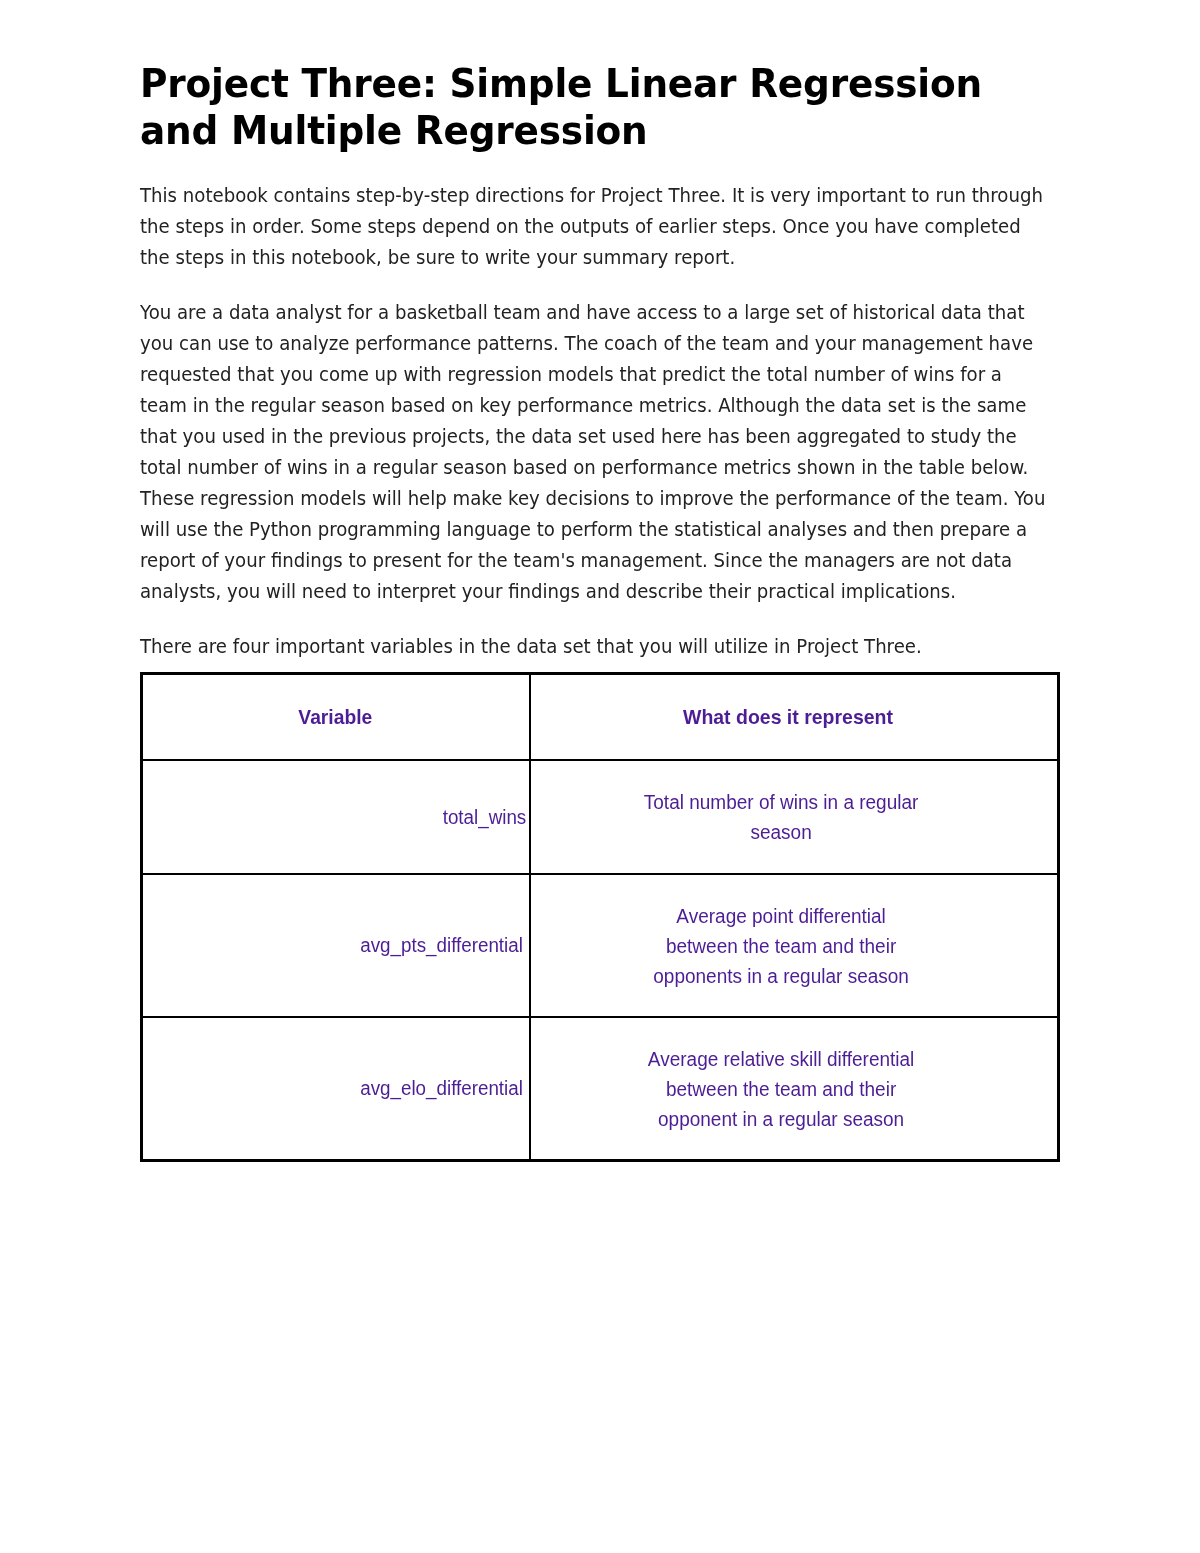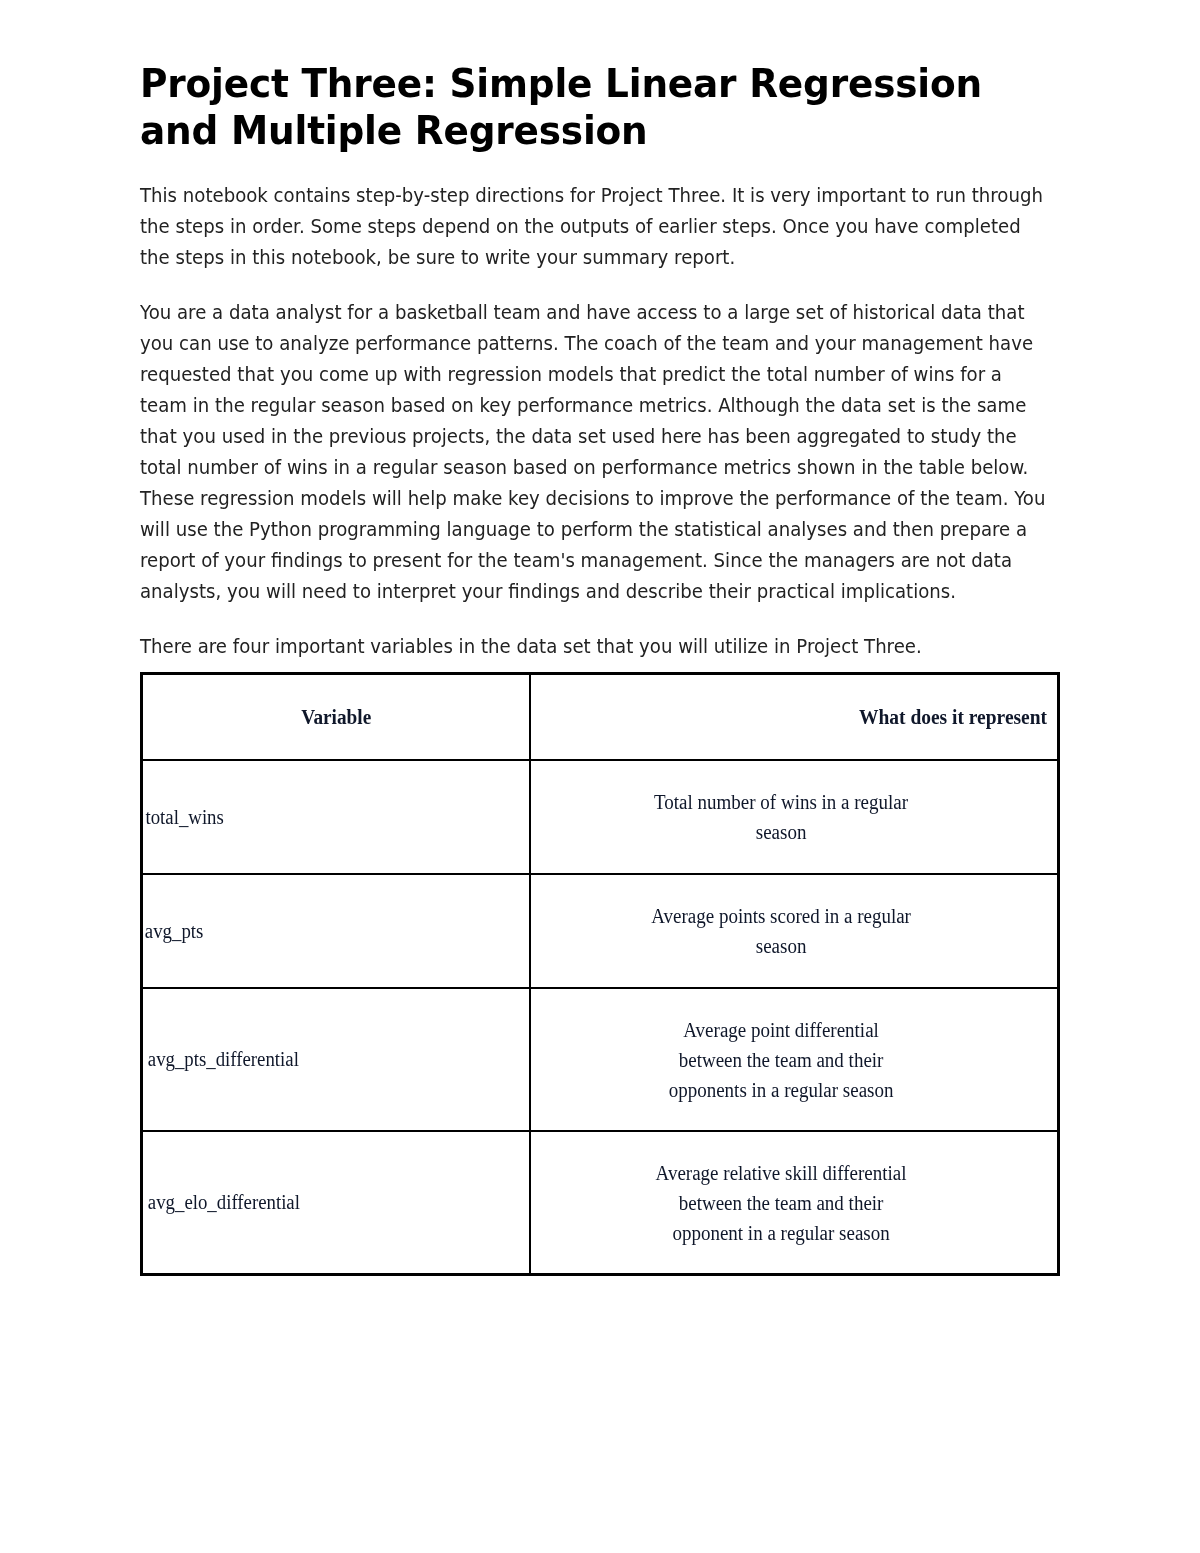--- a/index.html
+++ b/index.html
@@ -56,38 +56,38 @@
     table-layout: fixed;
     background: #ffffff;
     margin-top: 4px;
   }
   .var-table col.c1 { width: 388px; }
   .var-table col.c2 { width: 529px; }
   .var-table th,
   .var-table td {
     border: 2px solid #000000;
     vertical-align: middle;
-    font-family: Liberation Serif, serif;
-    color: #0f172a;
+    font-family: Liberation Sans, sans-serif;
+    color: #4c1d95;
     padding: 0;
   }
   .var-table th {
     height: 84px;
     font-size: 20.5px;
     font-weight: bold;
   }
   .var-table td {
     font-size: 20px;
     font-weight: normal;
   }
   .var-table tr.r-two td { height: 112px; }
   .var-table tr.r-three td { height: 141px; }
 
   .cell-var {
-    text-align: left;
+    text-align: right;
     padding: 0 6px;
   }
   .cell-var .vtext {
     display: inline-block;
     transform: scaleX(0.94);
   }
   .cell-desc {
     text-align: center;
     padding-left: 100px;
     padding-right: 18px;
@@ -100,21 +100,21 @@
     white-space: nowrap;
   }
   .th-var {
     text-align: center;
   }
   .th-var .vtext {
     display: inline-block;
     transform: scaleX(0.94);
   }
   .th-desc {
-    text-align: right;
+    text-align: center;
     padding-left: 100px;
   }
   .th-desc .vtext {
     display: inline-block;
     transform: scaleX(0.95);
     transform-origin: left center;
   }
 </style>
 </head>
 <body>
@@ -147,29 +147,20 @@
     <tbody>
       <tr class="r-two">
         <td class="cell-var">
           <span class="vtext">total_wins</span>
         </td>
         <td class="cell-desc">
           <span class="dline">Total number of wins in a regular</span>
           <span class="dline">season</span>
         </td>
       </tr>
-      <tr class="r-two">
-        <td class="cell-var">
-          <span class="vtext">avg_pts</span>
-        </td>
-        <td class="cell-desc">
-          <span class="dline">Average points scored in a regular</span>
-          <span class="dline">season</span>
-        </td>
-      </tr>
       <tr class="r-three">
         <td class="cell-var">
           <span class="vtext">avg_pts_differential</span>
         </td>
         <td class="cell-desc">
           <span class="dline">Average point differential</span>
           <span class="dline">between the team and their</span>
           <span class="dline">opponents in a regular season</span>
         </td>
       </tr>

